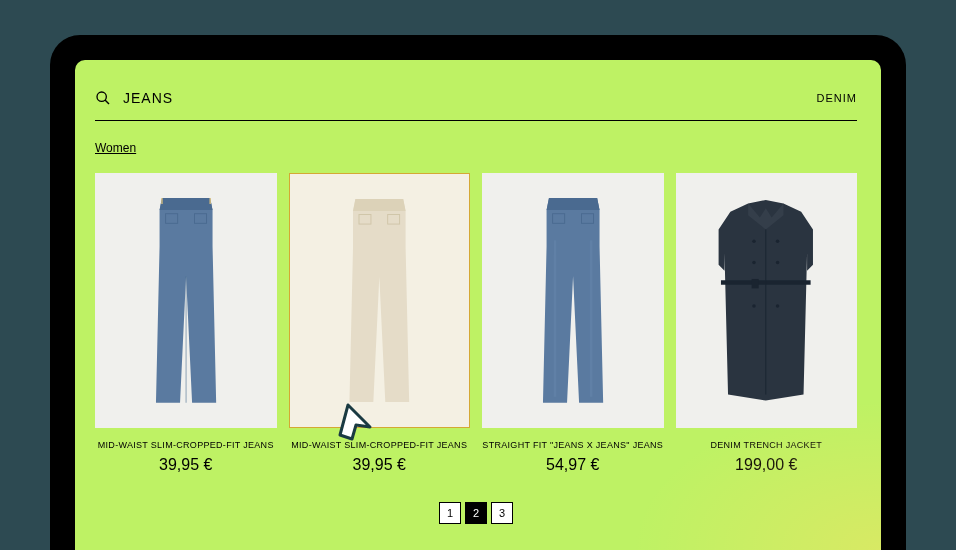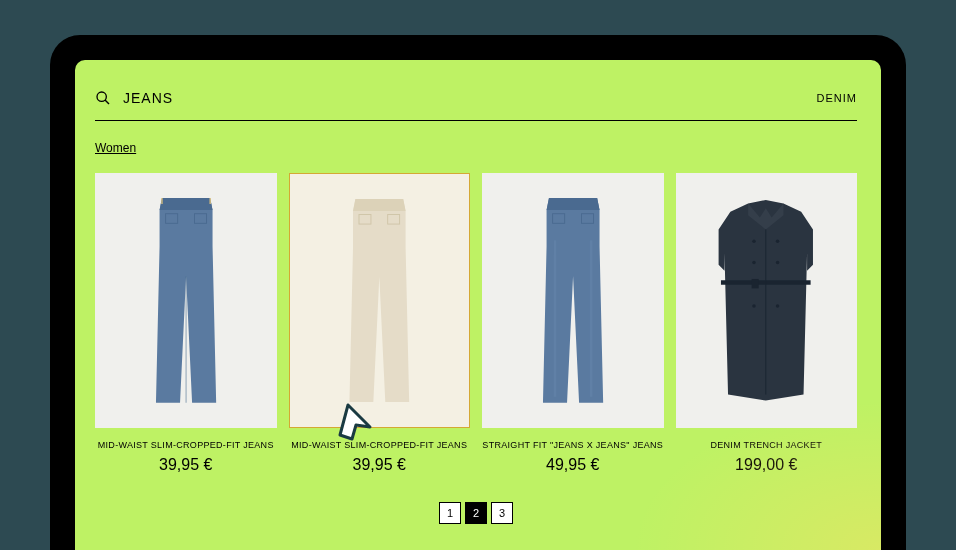--- a/index.html
+++ b/index.html
@@ -204,21 +204,21 @@
         <div class="product-img">
           <svg class="jeans-svg" viewBox="0 0 100 180">
             <path d="M30 5 L70 5 L72 15 L72 45 L75 175 L55 175 L50 70 L50 70 L45 175 L25 175 L28 45 L28 15 Z" fill="#5a7aa0"></path>
             <path d="M30 5 L70 5 L72 15 L28 15 Z" fill="#4a6a90"></path>
             <rect x="33" y="18" width="10" height="8" fill="none" stroke="#4a6a90" stroke-width="0.8"></rect>
             <rect x="57" y="18" width="10" height="8" fill="none" stroke="#4a6a90" stroke-width="0.8"></rect>
             <path d="M35 40 L35 170 M65 40 L65 170" stroke="#6a8ab0" stroke-width="2" opacity="0.4"></path>
           </svg>
         </div>
         <div class="product-name">STRAIGHT FIT "JEANS X JEANS" JEANS</div>
-        <div class="product-price">49,95 €</div>
+        <div class="product-price">54,97 €</div>
       </div>
 
       <div class="product">
         <div class="product-img">
           <svg class="coat-svg" viewBox="0 0 120 180">
             <path d="M45 8 L60 5 L75 8 L90 15 L100 30 L100 60 L95 65 L95 50 L92 170 L60 175 L28 170 L25 50 L25 65 L20 60 L20 30 L30 15 Z" fill="#2a3440"></path>
             <path d="M45 8 L55 20 L60 12 L65 20 L75 8 L75 18 L60 30 L45 18 Z" fill="#343e4a"></path>
             <path d="M22 75 L98 75" stroke="#1a2430" stroke-width="4"></path>
             <rect x="48" y="72" width="6" height="8" fill="#1a2430"></rect>
             <circle cx="50" cy="40" r="1.5" fill="#1a2430"></circle>

